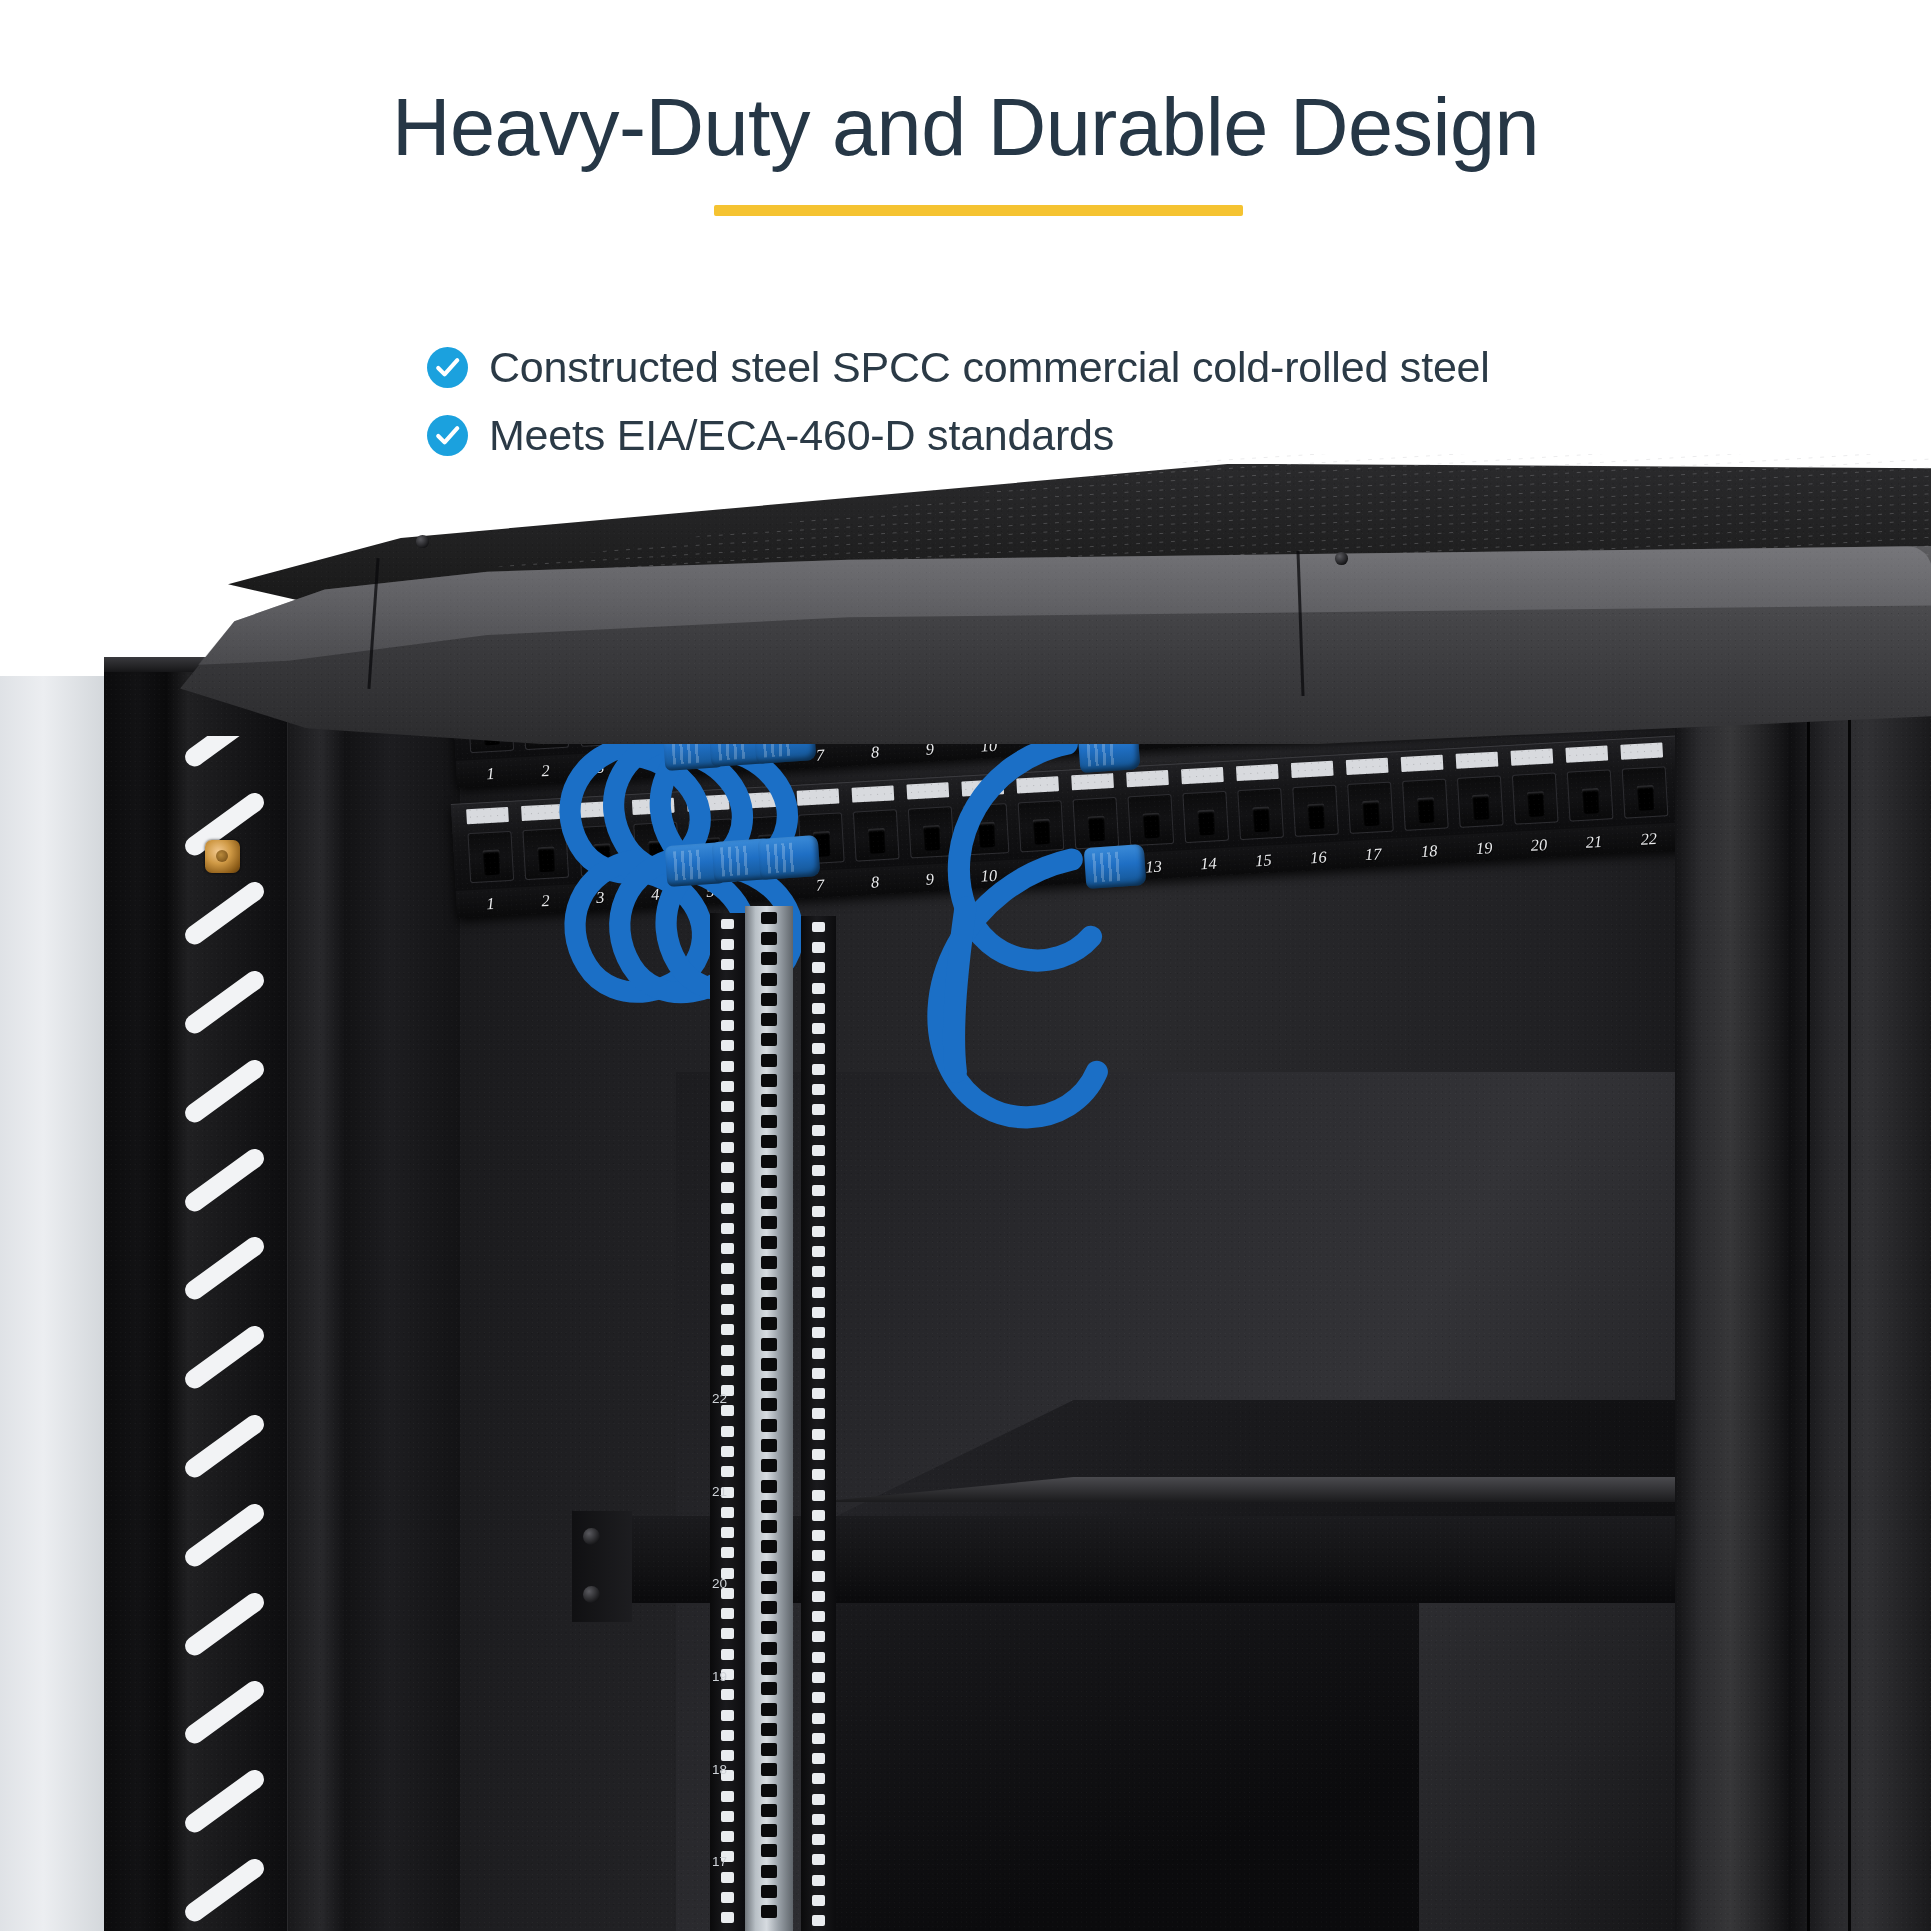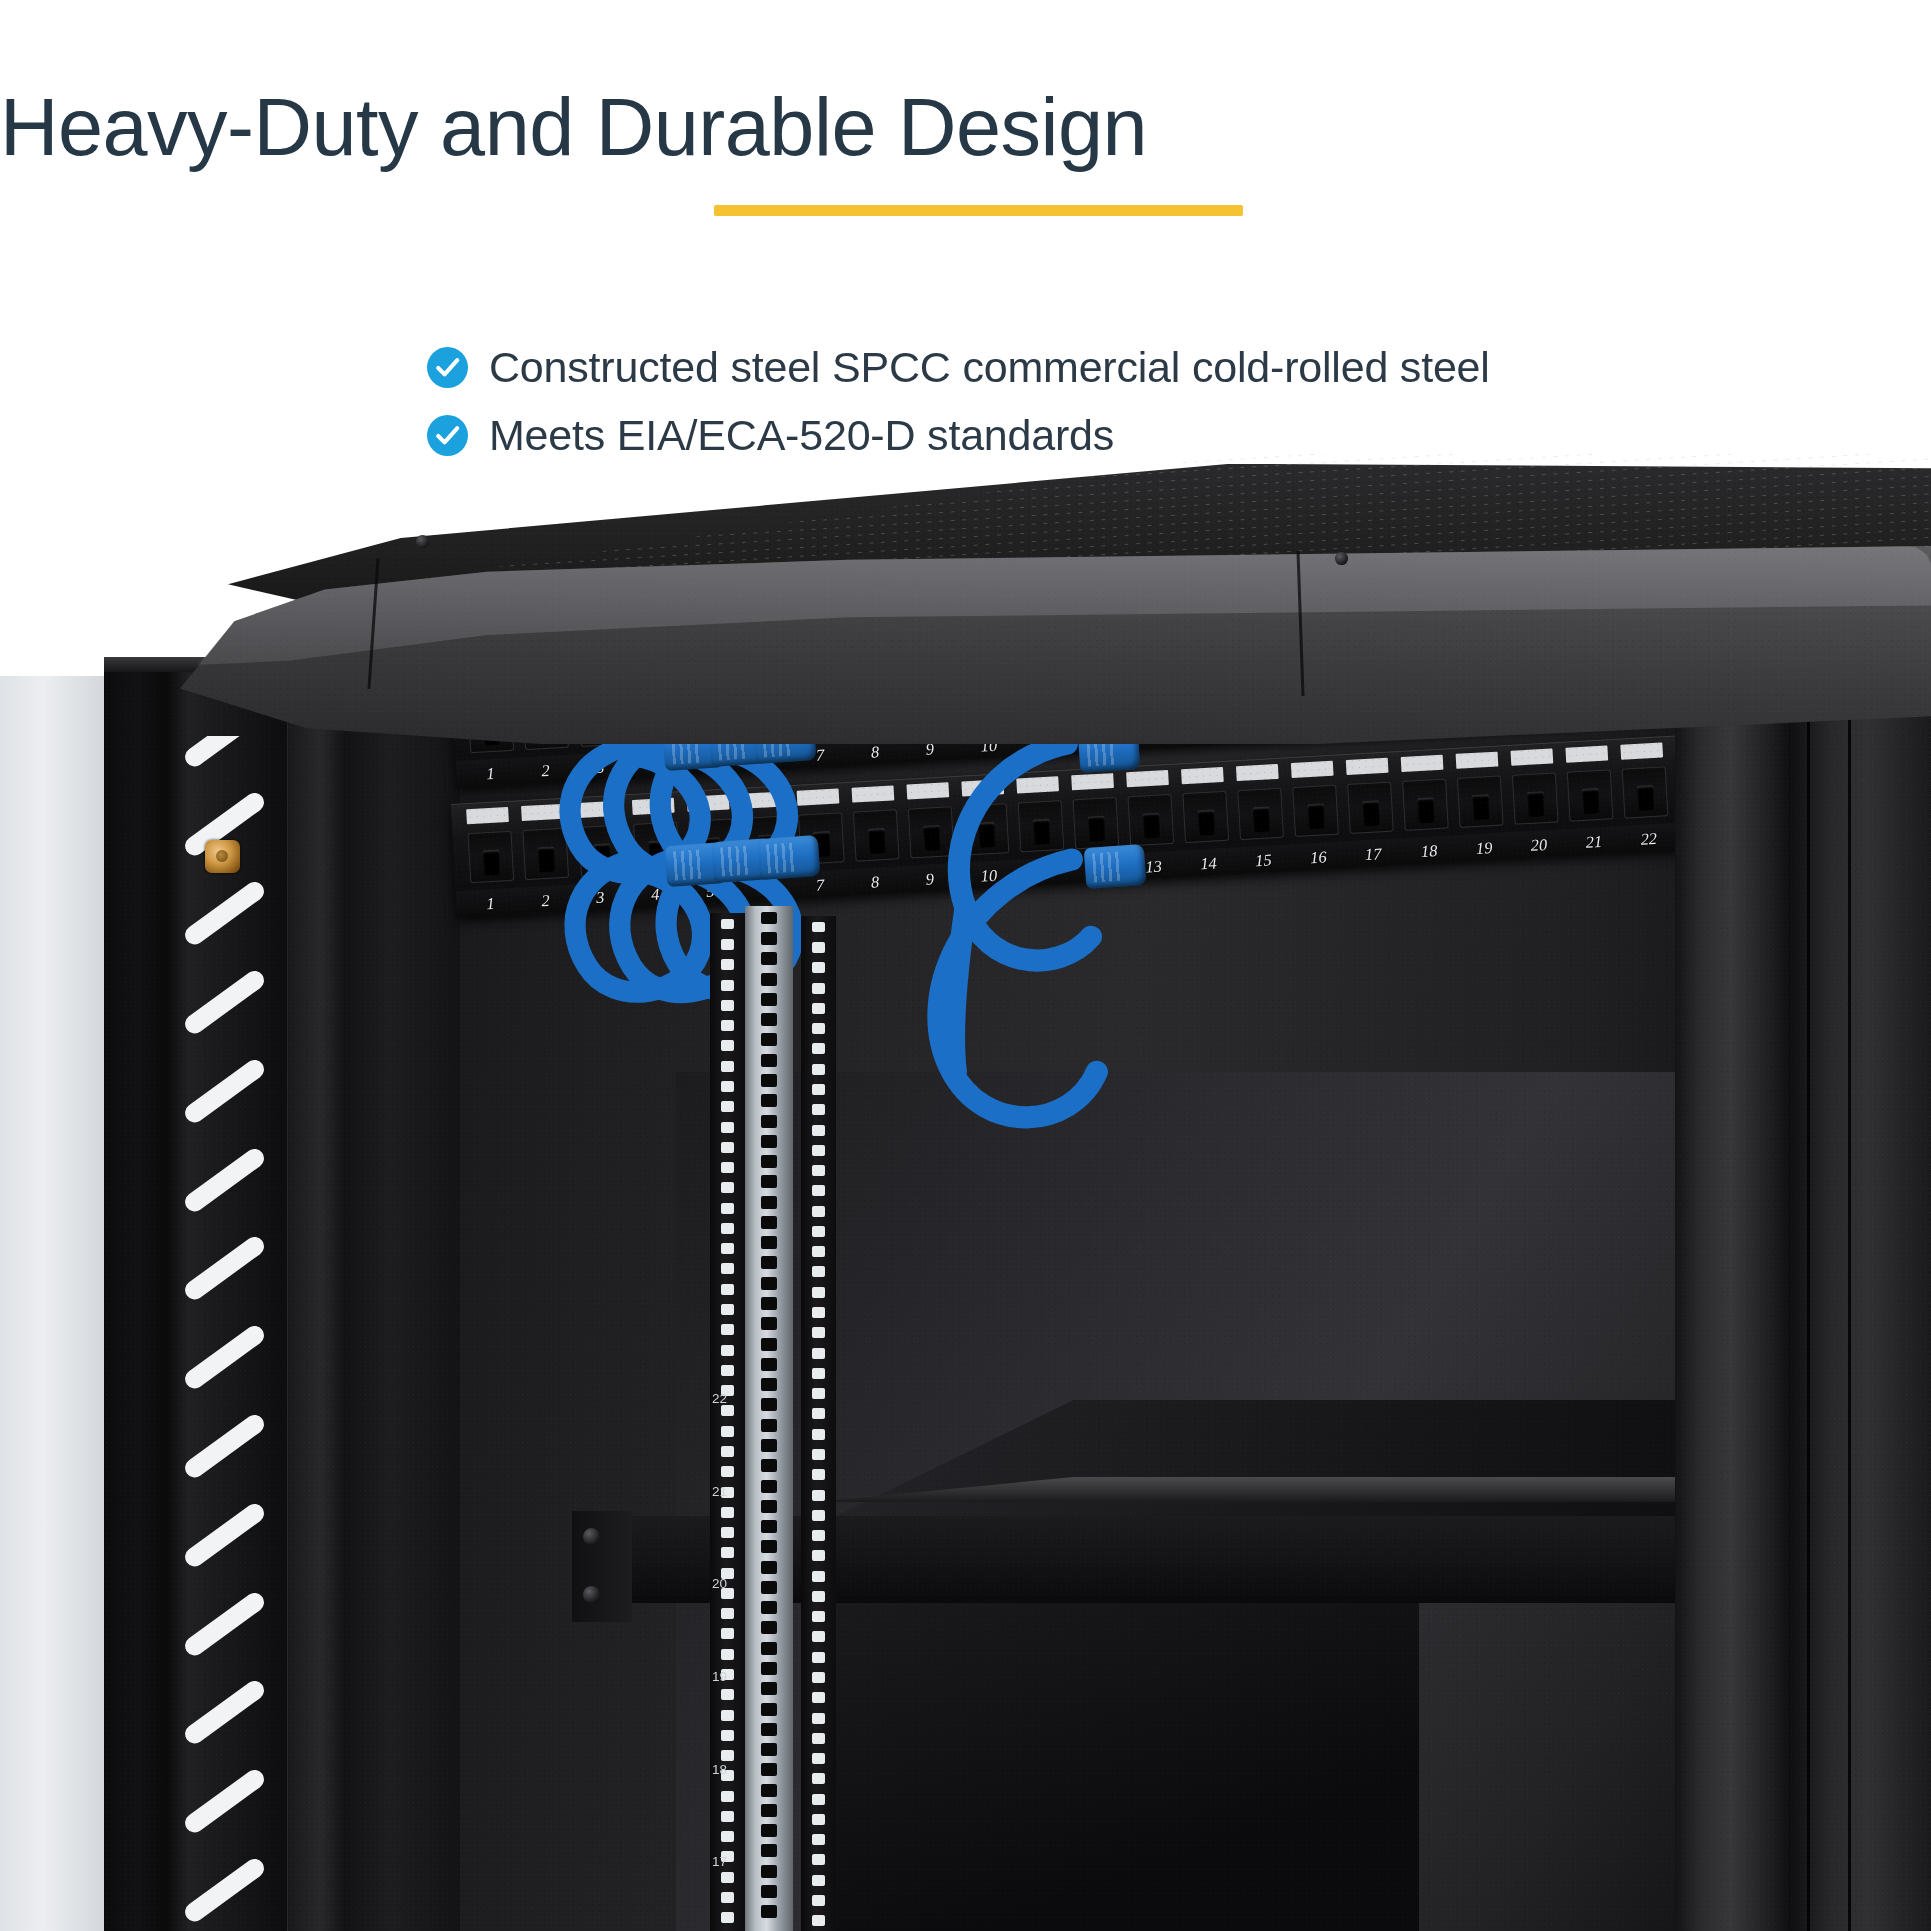--- a/index.html
+++ b/index.html
@@ -8,21 +8,21 @@
     background: #ffffff;
     font-family: "Liberation Sans", sans-serif;
     overflow: hidden;
   }
   .page { position: relative; width: 1931px; height: 1931px; background: #fff; }
 
   
   .header { position: absolute; top: 0; left: 0; width: 1931px; height: 599px; z-index: 40; }
   .title {
     position: absolute; top: 81px; left: 0; width: 1931px;
-    text-align: left;
+    text-align: center;
     font-size: 81px; font-weight: 400; letter-spacing: -0.5px;
     color: #263746;
     font-family: "Liberation Sans", sans-serif;
   }
   .title-rule {
     position: absolute; top: 205px; left: 714px;
     width: 529px; height: 10.6px; border-radius: 1.9px;
     background: #F5C331;
   }
 
@@ -265,21 +265,21 @@
         <span class="bullet-text">Constructed steel SPCC commercial cold-rolled steel</span>
       </div>
 
       <div class="bullet">
         <span class="bullet-icon">
           <svg viewBox="0 0 42 42" xmlns="http://www.w3.org/2000/svg">
             <circle cx="21" cy="21" r="21" fill="#1BA1DE"></circle>
             <path d="M11.5 21.5 L18 28 L31 13.5" fill="none" stroke="#ffffff" stroke-width="4.2" stroke-linecap="round" stroke-linejoin="round"></path>
           </svg>
         </span>
-        <span class="bullet-text">Meets EIA/ECA-520-D standards</span>
+        <span class="bullet-text">Meets EIA/ECA-460-D standards</span>
       </div>
 
 
     </div>
   </div>
 
   <div class="photo">
 
     <div class="cab-body grain"></div>
 

